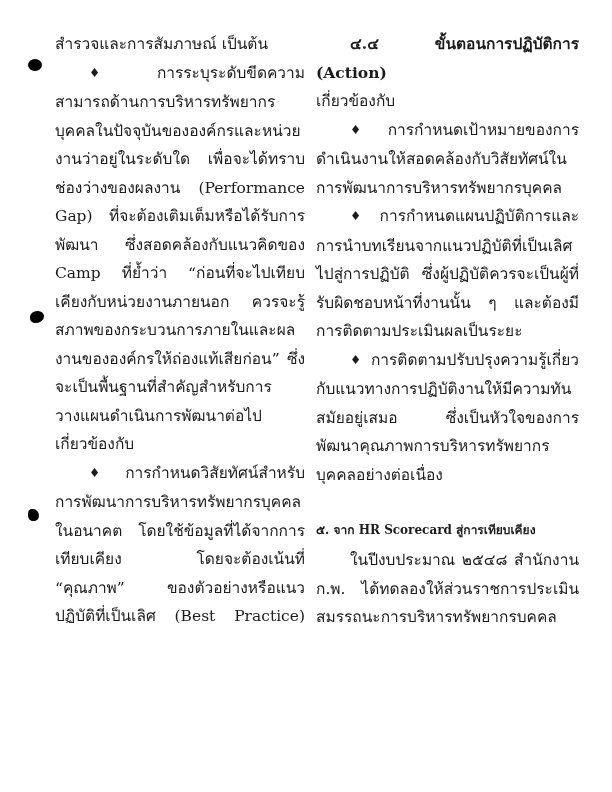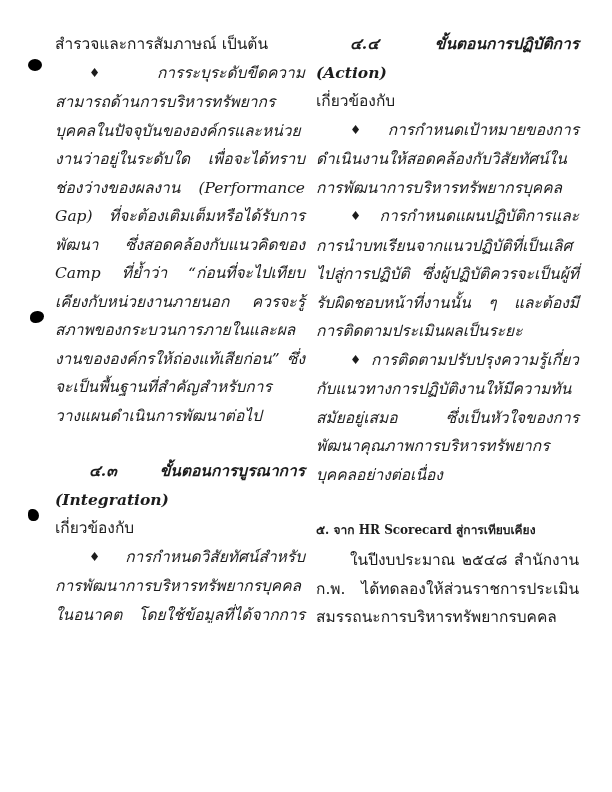--- a/index.html
+++ b/index.html
@@ -18,21 +18,21 @@
   }
   .col {
     position: absolute;
     font-size: 15.5px;
     line-height: 28.5px;
     text-align: justify;
   }
   .col-left  { left: 55px;  top: 30px; width: 250px; }
   .col-right { left: 316px; top: 30px; width: 263px; }
   .blk { margin: 0; }
-  .indent { text-indent: 34px; font-style: italic; }
+  .indent { text-indent: 34px; }
   .flush  { text-indent: 0; }
   .subhead { font-weight: 700; margin-top: 27px; }
   .subhead-first { margin-top: 0; }
   .bullet-glyph {
     font-family: "DejaVu Sans", sans-serif;
     font-size: 12.5px;
     margin-right: 7px;
     position: relative;
     top: -1px;
   }
@@ -82,21 +82,20 @@
   <div class="ink ink-2"></div>
   <div class="ink ink-3"></div>
   <div class="ink ink-4"></div>
 
   <div class="col col-left">
 
     <p class="blk flush">สำรวจและการสัมภาษณ์ เป็นต้น</p>
 
     <p class="blk indent"><span class="bullet-glyph">♦</span><span>การระบุระดับขีดความสามารถด้านการบริหารทรัพยากรบุคคลในปัจจุบันขององค์กรและหน่วยงานว่าอยู่ในระดับใด เพื่อจะได้ทราบช่องว่างของผลงาน (Performance Gap) ที่จะต้องเติมเต็มหรือได้รับการพัฒนา ซึ่งสอดคล้องกับแนวคิดของ Camp ที่ย้ำว่า “ก่อนที่จะไปเทียบเคียงกับหน่วยงานภายนอก ควรจะรู้สภาพของกระบวนการภายในและผลงานขององค์กรให้ถ่องแท้เสียก่อน” ซึ่งจะเป็นพื้นฐานที่สำคัญสำหรับการวางแผนดำเนินการพัฒนาต่อไป</span></p>
 
-    <p class="blk indent subhead"><span>๔.๓ ขั้นตอนการบูรณาการ (Integration)</span></p>
     <p class="blk flush">เกี่ยวข้องกับ</p>
 
     <p class="blk indent"><span class="bullet-glyph">♦</span><span>การกำหนดวิสัยทัศน์สำหรับการพัฒนาการบริหารทรัพยากรบุคคลในอนาคต โดยใช้ข้อมูลที่ได้จากการเทียบเคียง โดยจะต้องเน้นที่ “คุณภาพ” ของตัวอย่างหรือแนวปฏิบัติที่เป็นเลิศ (Best Practice) และการที่จะนำแบบอย่างดังกล่าวมาพัฒนาให้ดียิ่ง ๆ ขึ้นไป มิใช่แต่เพียงการลอกเลียนแบบ</span></p>
 
   </div>
 
   <div class="col col-right">
 
     <p class="blk indent subhead subhead-first"><span>๔.๔ ขั้นตอนการปฏิบัติการ (Action)</span></p>
     <p class="blk flush">เกี่ยวข้องกับ</p>

